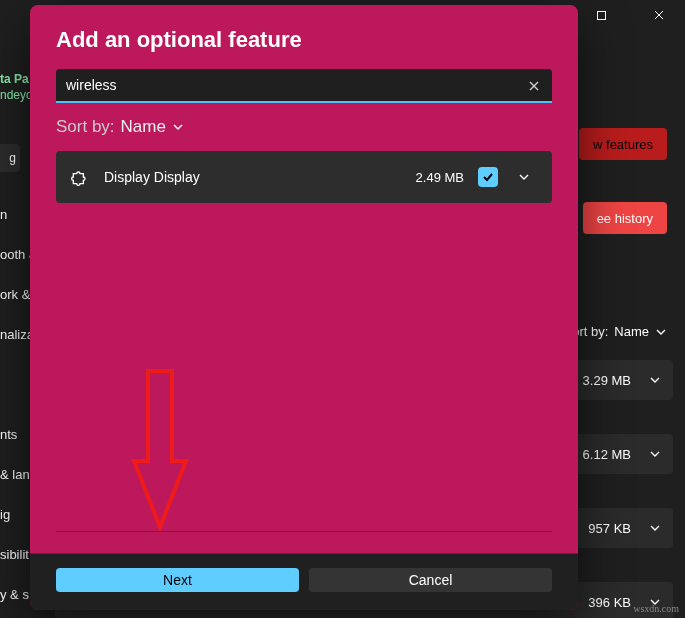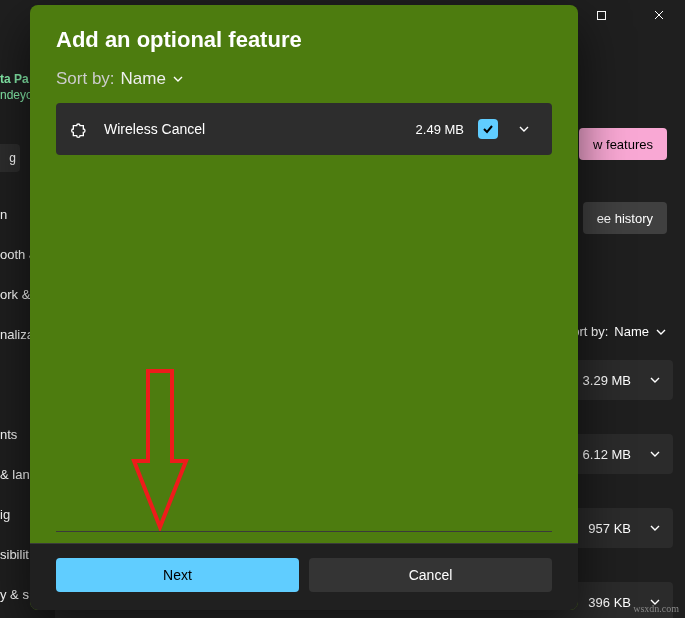--- a/index.html
+++ b/index.html
@@ -11,32 +11,32 @@
   
   .bg-page { position: absolute; inset: 0; background: #1f1f1f; }
   .bg-titlebar { height: 30px; display:flex; justify-content:flex-end; align-items:center; gap:18px; padding-right:6px; }
   .bg-titlebar .tbtn { width:40px; height:28px; display:flex; align-items:center; justify-content:center; color:#fff; }
   .bg-user { position:absolute; left:0; top:72px; font-size:12px; color:#86efac; line-height:1.3; }
   .bg-user .name { font-weight:600; }
   .bg-search-pill { position:absolute; left:0; top:144px; width:20px; height:28px; background:#2d2d2d; border-radius:0 4px 4px 0; display:flex; align-items:center; justify-content:flex-end; padding-right:4px; font-size:12px;}
   .bg-nav { position:absolute; left:0; top:200px; width:45px; display:flex; flex-direction:column; gap:12px; }
   .bg-nav-item { height:28px; display:flex; align-items:center; font-size:13px; color:#fff; padding-left:0; overflow:hidden; white-space:nowrap; }
   .bg-header-btns { position:absolute; right:18px; top:128px; display:flex; gap:10px; }
-  .bg-btn { background:#404040; color:#fff; border:none; border-radius:4px; height:32px; padding:0 14px; font-size:13px; }
-  .bg-btn.accent { background:#f9a8d4; color:#000; }
+  .bg-btn { background:#ef4444; color:#fff; border:none; border-radius:4px; height:32px; padding:0 14px; font-size:13px; }
+  .bg-btn.accent { background:#b91c1c; color:#000; }
   .bg-see-history { position:absolute; right:18px; top:202px; }
   .bg-sort2 { position:absolute; right:18px; top:324px; font-size:13px; color:#fff; display:flex; align-items:center; gap:6px;}
   .bg-list { position:absolute; right:12px; left:55px; top:360px; display:flex; flex-direction:column; gap:6px; }
   .bg-list-item { height:40px; background:#2b2b2b; border-radius:4px; display:flex; align-items:center; justify-content:flex-end; padding:0 12px; gap:18px; color:#fff; font-size:13px;}
   .bg-list-item .chev { color:#fff; }
   .watermark { position:absolute; right:6px; bottom:4px; font-size:10px; color:#888;font-family:Liberation Serif, serif;}
   
   .modal {
     position:absolute; left:30px; top:5px; width:548px; height:605px;
-    background:#4d7c0f; border-radius:8px; box-shadow:0 20px 50px rgba(0,0,0,.6);
+    background:#be185d; border-radius:8px; box-shadow:0 20px 50px rgba(0,0,0,.6);
     display:flex; flex-direction:column; overflow:hidden;gap:14px;
   }
   .modal-inner { padding:22px 26px 0 26px; flex:1; display:flex; flex-direction:column; }
   .modal-title { font-size:22px; font-weight:600; margin-bottom:16px; }
   .search-wrap { position:relative; margin-bottom:14px; }
   .search-input {
     width:100%; height:34px; background:#1f1f1f; border:none; border-bottom:2px solid #4cc2ff;
     border-radius:4px 4px 0 0; color:#fff; padding:0 36px 0 10px; font-size:14px; outline:none;
   }
   .search-clear { position:absolute; right:8px; top:7px; width:20px; height:20px; color:#ccc; display:flex; align-items:center; justify-content:center; cursor:pointer; font-size:14px;}
@@ -55,21 +55,21 @@
   }
   .expand { width:20px; color:#fff; text-align:center;}
   .arrow-annotation {
     position:absolute; left:100px; top:362px; pointer-events:none;
   }
   .modal-footer {
     border-top:1px solid #3a3a3a; padding:14px 26px 18px 26px; display:flex; gap:10px;
     background:#202020;
   }
   .modal-footer button {
-    flex:1; height:34px; border:none; border-radius:4px; font-size:14px; cursor:pointer;
+    flex:1; height:24px; border:none; border-radius:4px; font-size:14px; cursor:pointer;
   }
   .btn-next { background:#60cdff; color:#000; }
   .btn-cancel { background:#343434; color:#fff; }
   svg { display:block; }
   .divider { position:absolute; bottom:78px; left:26px; right:26px; border-top:1px solid #3a3a3a;}
 </style>
 </head>
 <body>
 
 <div class="bg-page">
@@ -166,38 +166,49 @@
     </div>
   </div>
 
   <div class="watermark">wsxdn.com</div>
 </div>
 
 <div class="modal">
   <div class="modal-inner">
     <div class="modal-title">Add an optional feature</div>
 
+    <div class="search-wrap">
+      <input class="search-input" type="text" value="wireless" style="">
+      <div class="search-clear">
+        <span>
+          <svg width="12" height="12" viewBox="0 0 12 12">
+              <line x1="2" y1="2" x2="10" y2="10" stroke="#ccc" stroke-width="1.4"></line>
+              <line x1="10" y1="2" x2="2" y2="10" stroke="#ccc" stroke-width="1.4"></line>
+            </svg>
+        </span>
+      </div>
+    </div>
 
     <div class="sort-row">
       <span class="lbl">Sort by:</span>
       <span>Name</span>
       <span>
         <svg width="12" height="12" viewBox="0 0 12 12">
             <path d="M2 4 L6 8 L10 4" fill="none" stroke="#fff" stroke-width="1.4"></path>
           </svg>
       </span>
     </div>
 
     <div class="result-item">
       <div class="icon">
         <svg width="20" height="20" viewBox="0 0 24 24" fill="none" stroke="#fff" stroke-width="1.6">
           <path d="M4 8 h4 a2 2 0 1 1 4 0 h4 v4 a2 2 0 1 1 0 4 v4 h-4 a2 2 0 1 1 -4 0 h-4 v-4 a2 2 0 1 1 0 -4 z"></path>
         </svg>
       </div>
-      <div class="name">Wireless Cancel</div>
+      <div class="name">Display Display</div>
       <div class="size">2.49 MB</div>
       <div class="chk">
         <span>
           <svg width="12" height="12" viewBox="0 0 12 12">
               <path d="M2 6 L5 9 L10 3" fill="none" stroke="#000" stroke-width="2"></path>
             </svg>
         </span>
       </div>
       <div class="expand">
         <span>

